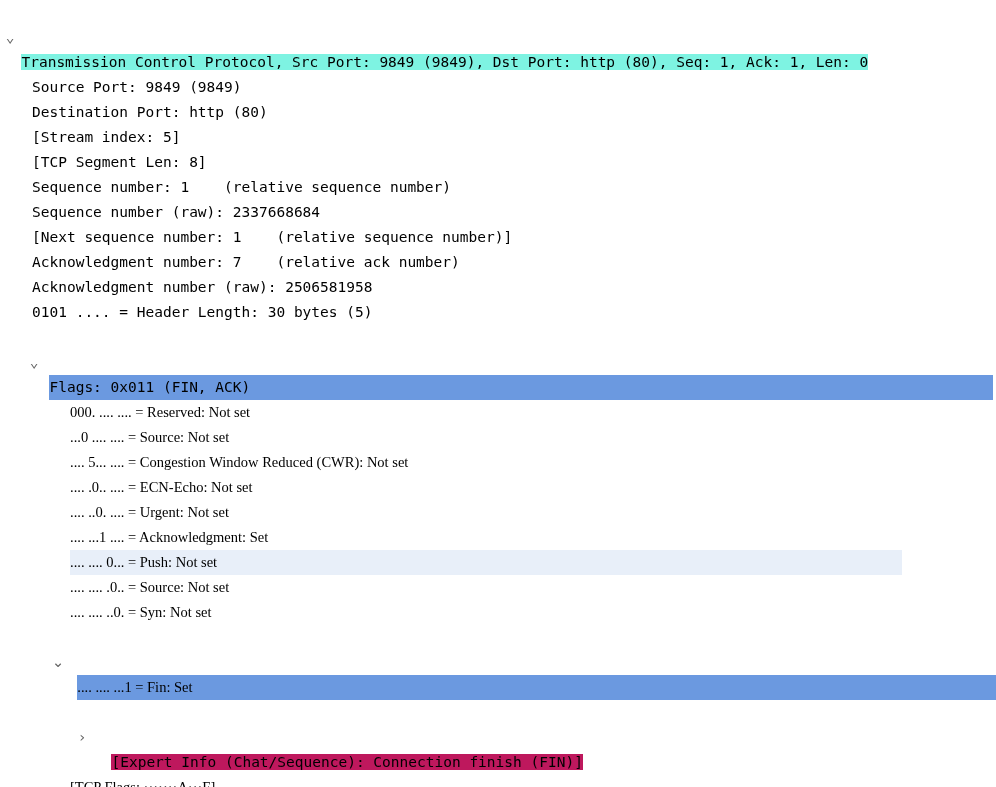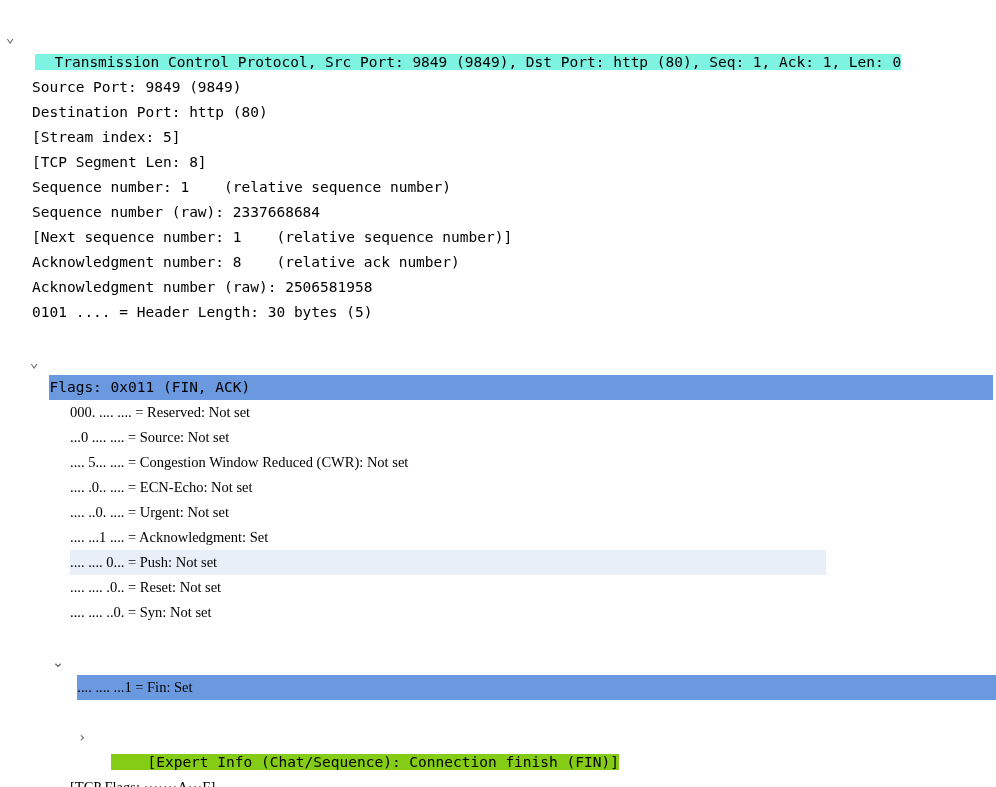--- a/index.html
+++ b/index.html
@@ -30,55 +30,55 @@
     cursor: pointer;
     position: absolute;
   }
   .chev-0  { left: 4px; }
   .chev-1  { left: 28px; }
   .chev-2  { left: 52px; }
   .chev-3  { left: 76px; }
   .hl-teal     { background: #7ef3e2; }
   .hl-blue     { background: #6b99e0; }
   .hl-lblue    { background: #e8eff9; }
-  .hl-grey     { background: #84cc16; padding-left: 36px; }
+  .hl-grey     { background: #be185d; }
   .txt { }
 </style>
 </head>
 <body>
 
 <div class="row indent-0">
   <span class="chev chev-0">⌄</span>
-  <span style="margin-left:14px;padding-left:19px;" class="txt hl-teal">Transmission Control Protocol, Src Port: 9849 (9849), Dst Port: http (80), Seq: 1, Ack: 1, Len: 0</span>
+  <span style="margin-left:0;" class="txt hl-teal">Transmission Control Protocol, Src Port: 9849 (9849), Dst Port: http (80), Seq: 1, Ack: 1, Len: 0</span>
 </div>
 
 <div class="row indent-1"><span class="txt">Source Port: 9849 (9849)</span></div>
 <div class="row indent-1"><span class="txt">Destination Port: http (80)</span></div>
 <div class="row indent-1"><span class="txt">[Stream index: 5]</span></div>
 <div class="row indent-1"><span class="txt">[TCP Segment Len: 8]</span></div>
 <div class="row indent-1"><span class="txt">Sequence number: 1    (relative sequence number)</span></div>
 <div class="row indent-1"><span class="txt">Sequence number (raw): 2337668684</span></div>
 <div class="row indent-1"><span class="txt">[Next sequence number: 1    (relative sequence number)]</span></div>
-<div class="row indent-1"><span class="txt">Acknowledgment number: 8    (relative ack number)</span></div>
+<div class="row indent-1"><span class="txt">Acknowledgment number: 7    (relative ack number)</span></div>
 <div class="row indent-1"><span class="txt">Acknowledgment number (raw): 2506581958</span></div>
 <div class="row indent-1"><span class="txt">0101 .... = Header Length: 30 bytes (5)</span></div>
 
 <div class="row indent-1">
   <span class="chev chev-1">⌄</span>
   <span class="txt hl-blue" style="display:inline-block;width:944px;">Flags: 0x011 (FIN, ACK)</span>
 </div>
 
 <div class="row indent-2"><span class="txt">000. .... .... = Reserved: Not set</span></div>
 <div class="row indent-2"><span class="txt">...0 .... .... = Source: Not set</span></div>
 <div class="row indent-2"><span class="txt">.... 5... .... = Congestion Window Reduced (CWR): Not set</span></div>
 <div class="row indent-2"><span class="txt">.... .0.. .... = ECN-Echo: Not set</span></div>
 <div class="row indent-2"><span class="txt">.... ..0. .... = Urgent: Not set</span></div>
 <div class="row indent-2"><span class="txt">.... ...1 .... = Acknowledgment: Set</span></div>
-<div class="row indent-2"><span class="txt hl-lblue" style="display:inline-block;width:756px;">.... .... 0... = Push: Not set</span></div>
-<div class="row indent-2"><span class="txt">.... .... .0.. = Reset: Not set</span></div>
+<div class="row indent-2"><span class="txt hl-lblue" style="display:inline-block;width:832px;">.... .... 0... = Push: Not set</span></div>
+<div class="row indent-2"><span class="txt">.... .... .0.. = Source: Not set</span></div>
 <div class="row indent-2"><span class="txt">.... .... ..0. = Syn: Not set</span></div>
 
 <div class="row indent-2">
   <span class="chev chev-2">⌄</span>
   <span class="txt hl-blue" style="display:inline-block;width:920px;">.... .... ...1 = Fin: Set</span>
 </div>
 
 <div class="row indent-3">
   <span class="chev chev-3">›</span>
   <span class="txt hl-grey">[Expert Info (Chat/Sequence): Connection finish (FIN)]</span>

